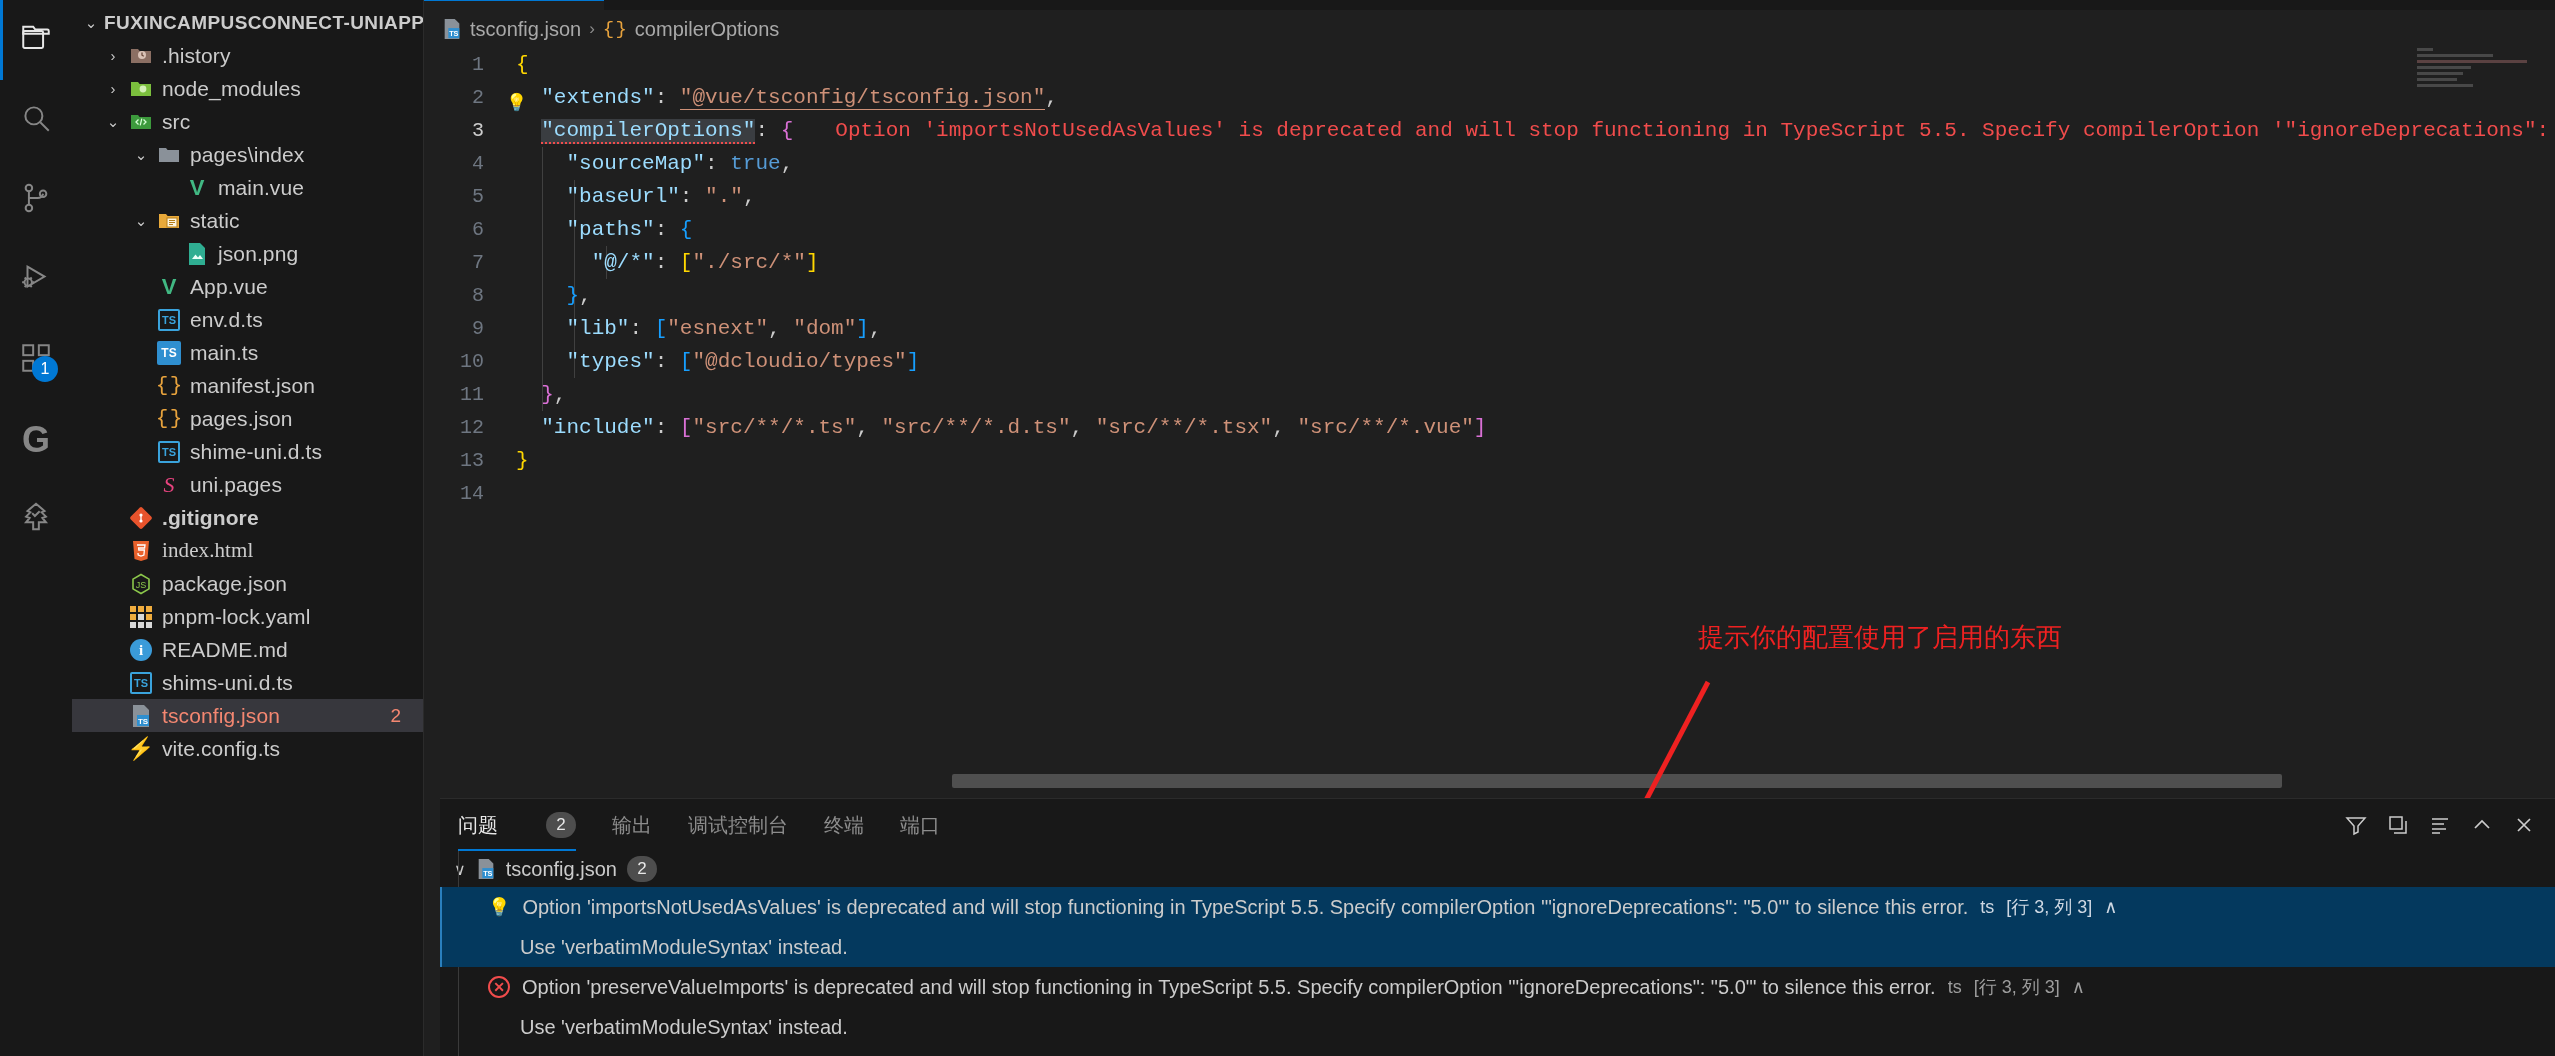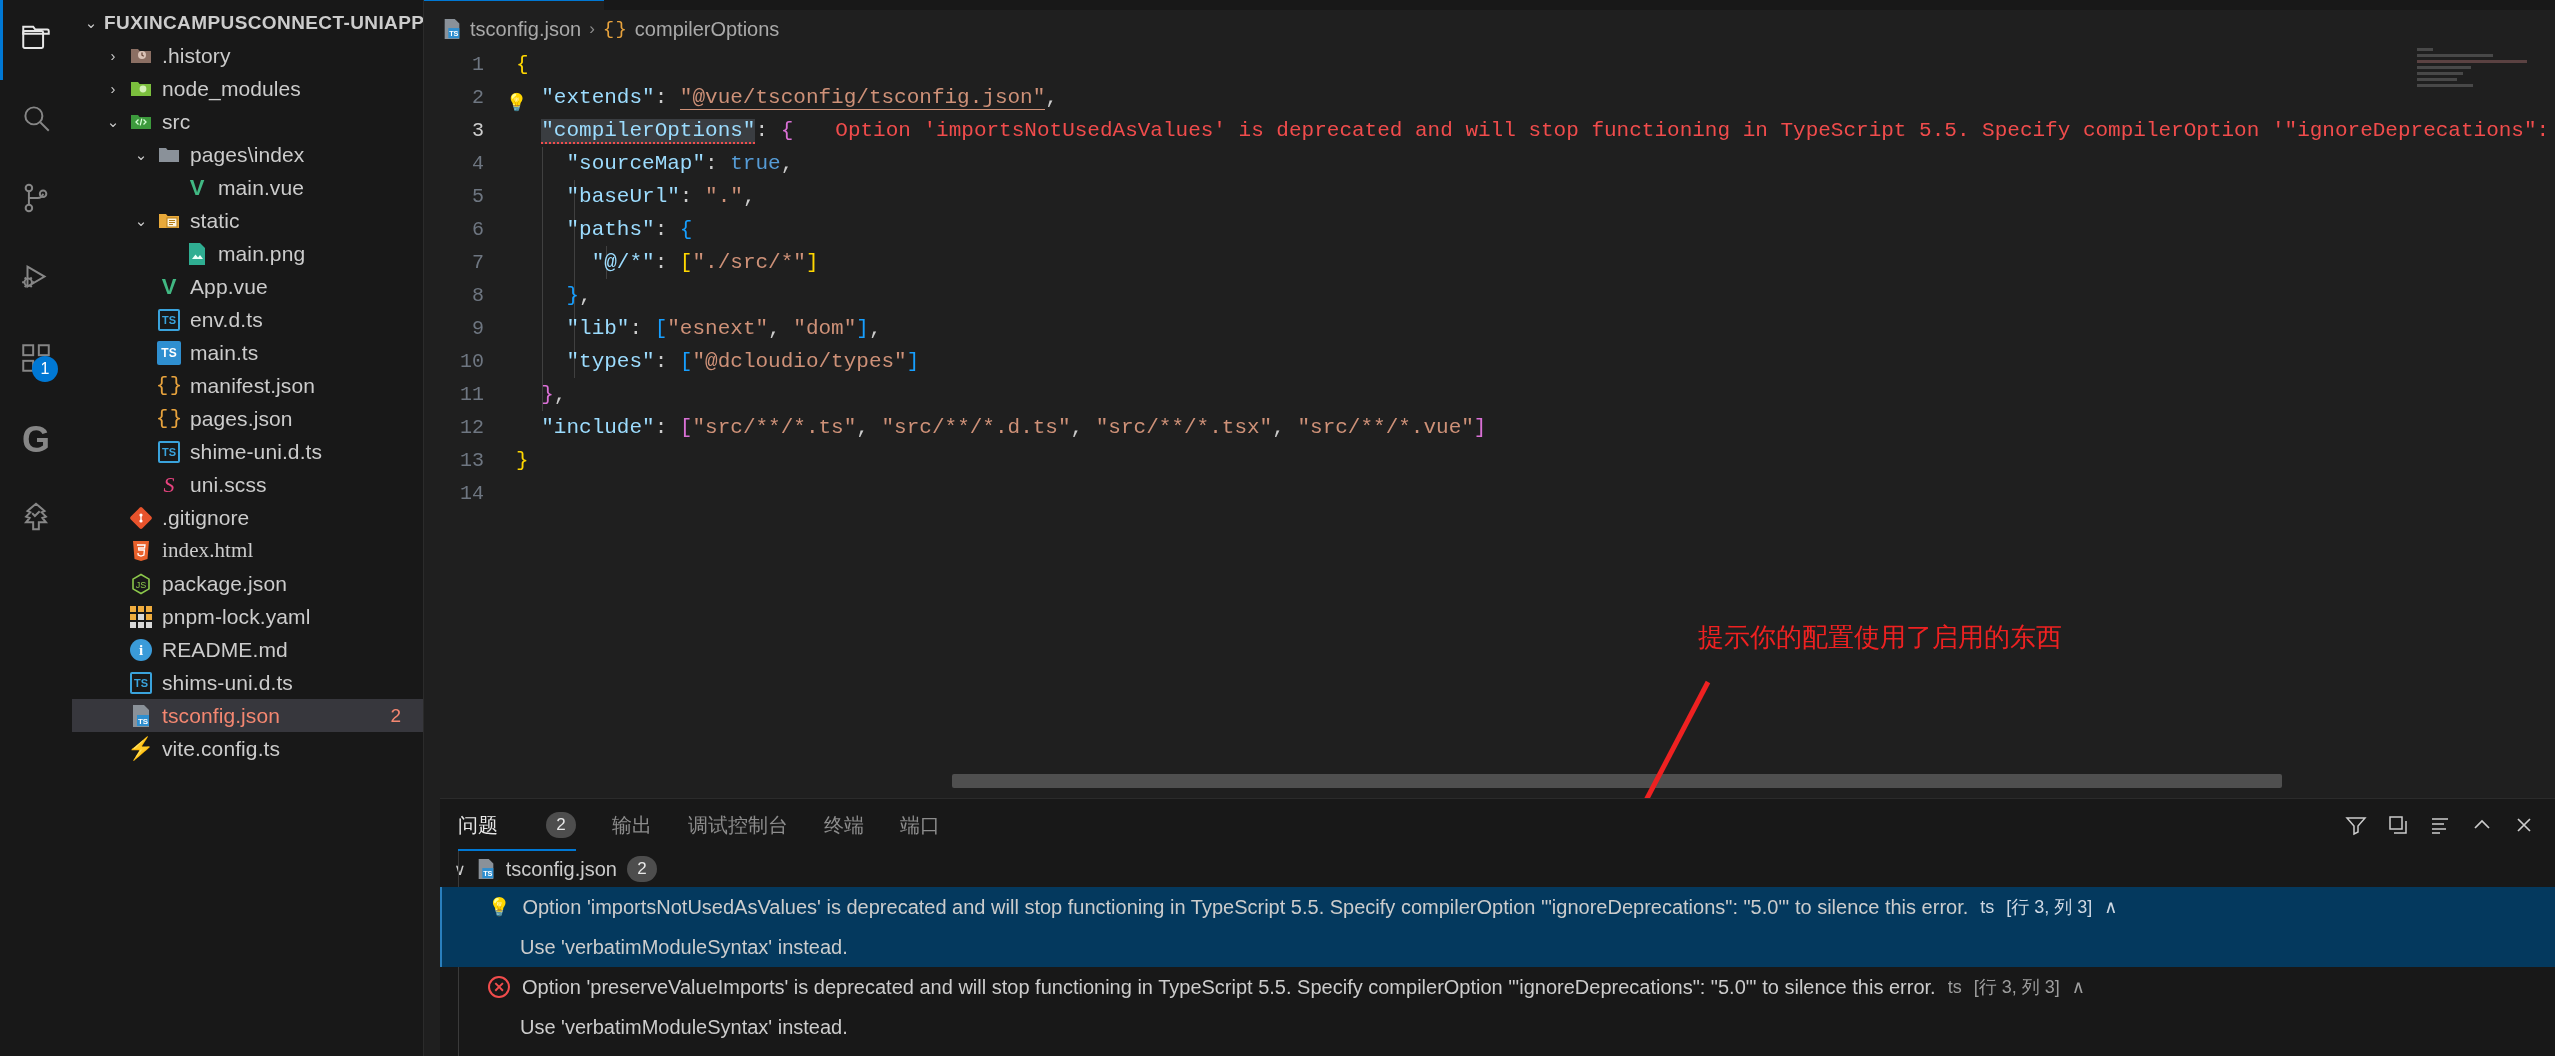--- a/index.html
+++ b/index.html
@@ -321,21 +321,21 @@
         <span class="label">static</span>
       </div>
 
       <div class="row" style="padding-left:110px;">
         <span class="ficon">
           <svg width="22" height="24" viewBox="0 0 20 24">
               <path d="M2 1h11l5 5v17H2z" fill="#2fae92"></path>
               <path d="M5 17l3.5-4.5 2.5 3 2-2.5 3 4z" fill="#eafff8"></path>
             </svg>
         </span>
-        <span class="label">main.png</span>
+        <span class="label">json.png</span>
       </div>
 
       <div class="row" style="padding-left:82px;">
         <span class="ficon">
             <span class="vue-v">V</span>
           </span>
         <span class="label">App.vue</span>
       </div>
 
       <div class="row" style="padding-left:82px;">
@@ -370,24 +370,24 @@
         <span class="ficon">
             <span class="ts-box">TS</span>
           </span>
         <span class="label">shime-uni.d.ts</span>
       </div>
 
       <div class="row" style="padding-left:82px;">
         <span class="ficon">
             <span class="scss-s">S</span>
           </span>
-        <span class="label">uni.scss</span>
-      </div>
-
-      <div class="row" style="padding-left:54px;">
+        <span class="label">uni.pages</span>
+      </div>
+
+      <div class="row" style="padding-left:54px;font-weight:bold;">
         <span class="ficon">
           <svg width="24" height="24" viewBox="0 0 24 24">
               <rect x="3.8" y="3.8" width="16.4" height="16.4" rx="2" transform="rotate(45 12 12)" fill="#e8532c"></rect>
               <circle cx="12" cy="9" r="1.6" fill="#fff"></circle>
               <circle cx="12" cy="15" r="1.6" fill="#fff"></circle>
               <path d="M12 9v6" stroke="#fff" stroke-width="1.3"></path>
             </svg>
         </span>
         <span class="label">.gitignore</span>
       </div>

